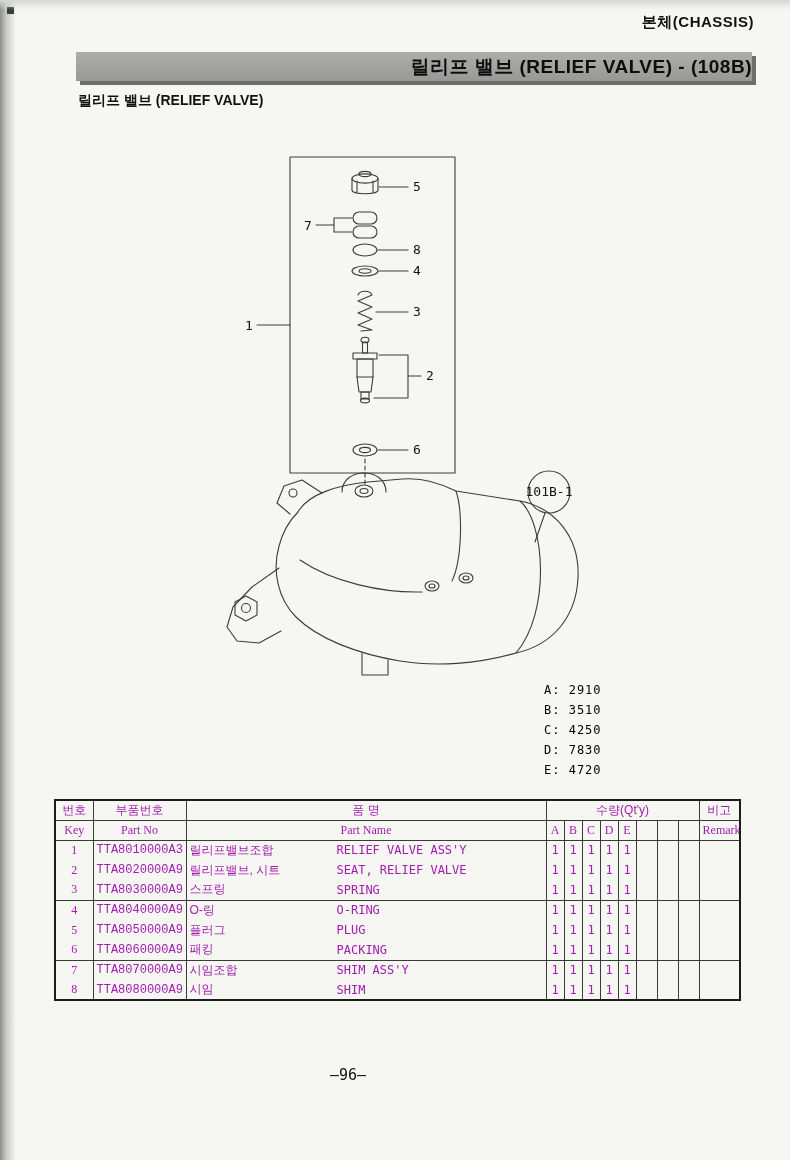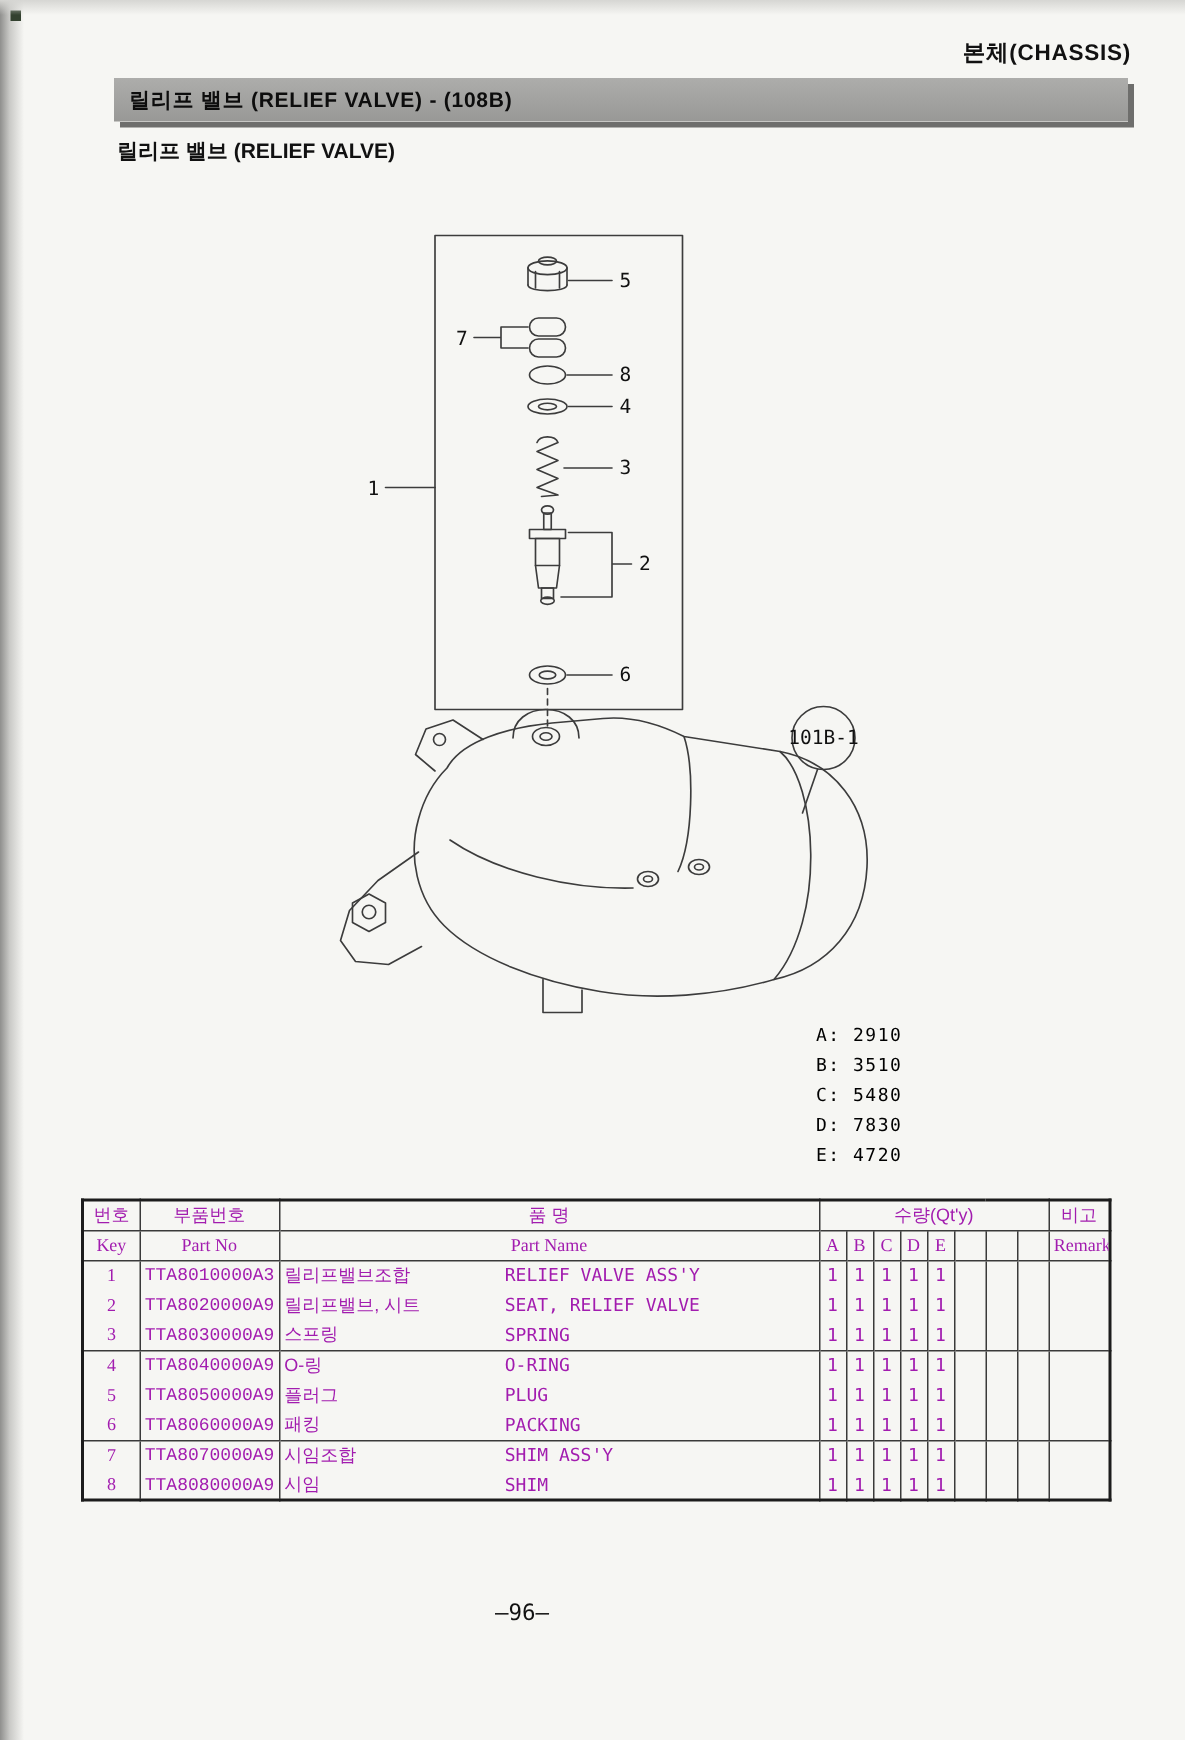--- a/index.html
+++ b/index.html
@@ -15,28 +15,27 @@
   }
   .page::after{
     content:"";position:absolute;left:0;top:0;right:0;height:10px;
     background:linear-gradient(180deg,#d6d6d3 0,rgba(246,246,243,0) 100%);
     pointer-events:none;
   }
   .scan-dot{position:absolute;left:7px;top:7px;width:7px;height:7px;background:#33412f;}
   .corner-label{
     position:absolute;top:13px;right:36px;font-size:15px;font-weight:bold;
     letter-spacing:.5px;
-    margin-top:13px;
   }
   .title-bar{
     position:absolute;left:76px;top:52px;width:676px;height:29px;
     background:linear-gradient(180deg,#adadab,#989896);
     box-shadow:4px 4px 0 #6e6e6c;
     display:flex;align-items:center;padding-left:10px;box-sizing:border-box;
-    font-size:14px;font-weight:bold;color:#0d0d0d;letter-spacing:.5px;
+    font-size:19px;font-weight:bold;color:#0d0d0d;letter-spacing:.5px;justify-content:flex-end;
   }
   .subtitle{
     position:absolute;left:78px;top:92px;font-size:14px;font-weight:bold;
   }
   svg text{font-family:"DejaVu Sans Mono","Liberation Mono",monospace;font-size:13px;fill:#111;}
   .diagram{position:absolute;left:0;top:140px;}
   .spec-notes{
     position:absolute;left:544px;top:680px;
     font-family:"DejaVu Sans Mono","Liberation Mono",monospace;
     font-size:12px;line-height:20px;color:#000000;letter-spacing:1px;
@@ -166,21 +165,21 @@
     <text x="413" y="176">3</text>
     <text x="245" y="190">1</text>
     <text x="426" y="240">2</text>
     <text x="413" y="314">6</text>
     <text x="549" y="356" text-anchor="middle" font-size="12">101B-1</text>
   </svg>
 
   <div class="spec-notes">
     <div>A: 2910</div>
     <div>B: 3510</div>
-    <div>C: 5480</div>
+    <div>C: 4250</div>
     <div>D: 7830</div>
     <div>E: 4720</div>
   </div>
 
   <table class="parts-table">
     <colgroup>
       <col style="width:38px">
         <col style="width:93px">
         <col style="width:360px">
       <col style="width:18px">

